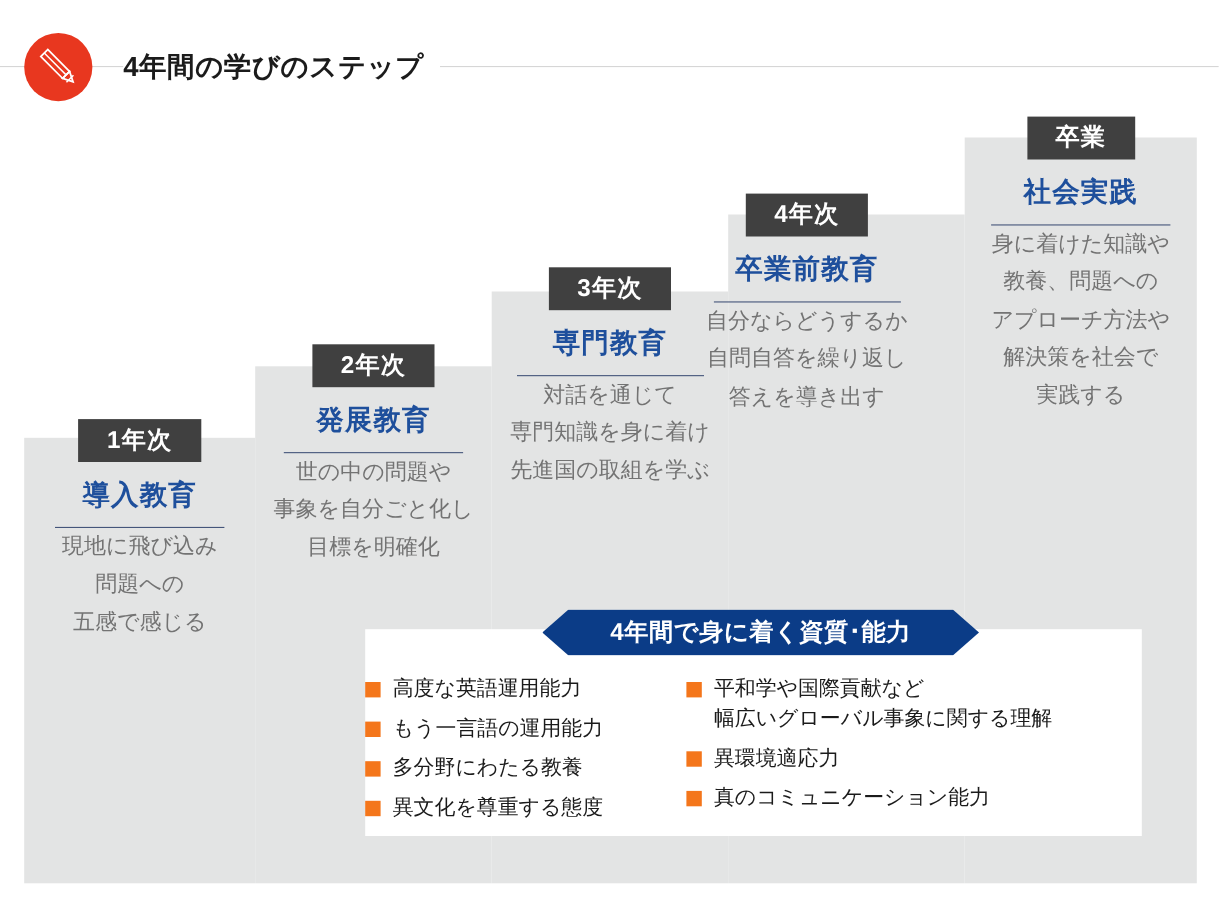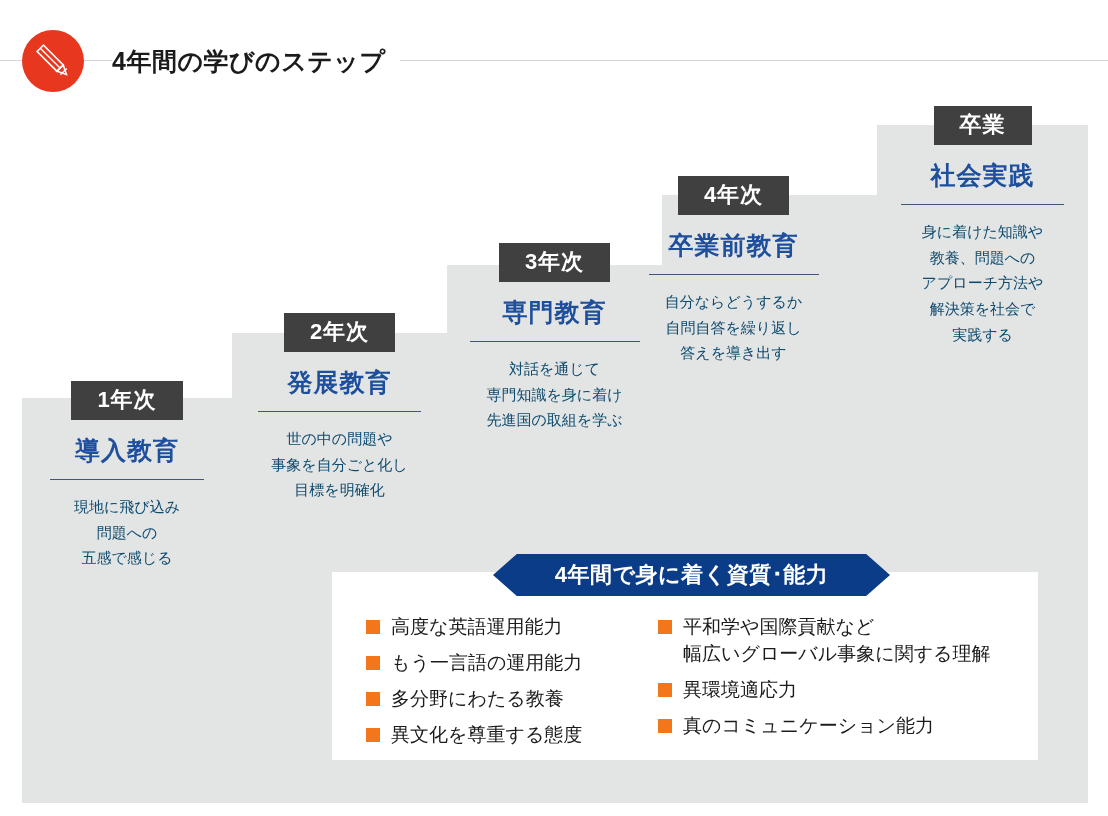--- a/index.html
+++ b/index.html
@@ -95,23 +95,22 @@
     letter-spacing: 1px;
     line-height: 1.15;
     white-space: nowrap;
   }
   .step-divider {
     margin: 14px auto 0 auto;
     height: 1px;
     background: #44557a;
   }
   .step-desc {
-    margin-top: 14px;
-    font-size: 15px;
-    color: #0c4a6e;
+    font-size: 20px;
+    color: #737373;
     line-height: 1.72;
     font-weight: 400;
   }
   .step-desc div { white-space: nowrap; }
 
   
   .comp-card {
     position: absolute;
     left: 332px; top: 572px;
     width: 706px; height: 188px;
@@ -132,21 +131,21 @@
     -webkit-clip-path: polygon(0% 50%, 6% 0%, 94% 0%, 100% 50%, 94% 100%, 6% 100%);
     clip-path: polygon(0% 50%, 6% 0%, 94% 0%, 100% 50%, 94% 100%, 6% 100%);
   }
   .comp-cols {
     position: absolute;
     left: 0; top: 42px;
     width: 706px;
     display: flex;
   }
   .comp-col { }
-  .comp-col-left { width: 292px; padding-left: 34px; }
+  .comp-col-left { width: 292px; }
   .comp-col-right { width: 380px; }
   .comp-item {
     display: flex;
     align-items: flex-start;
     margin-bottom: 9px;
   }
   .comp-bullet {
     width: 14px; height: 14px;
     background: #f4761b;
     flex: 0 0 14px;

